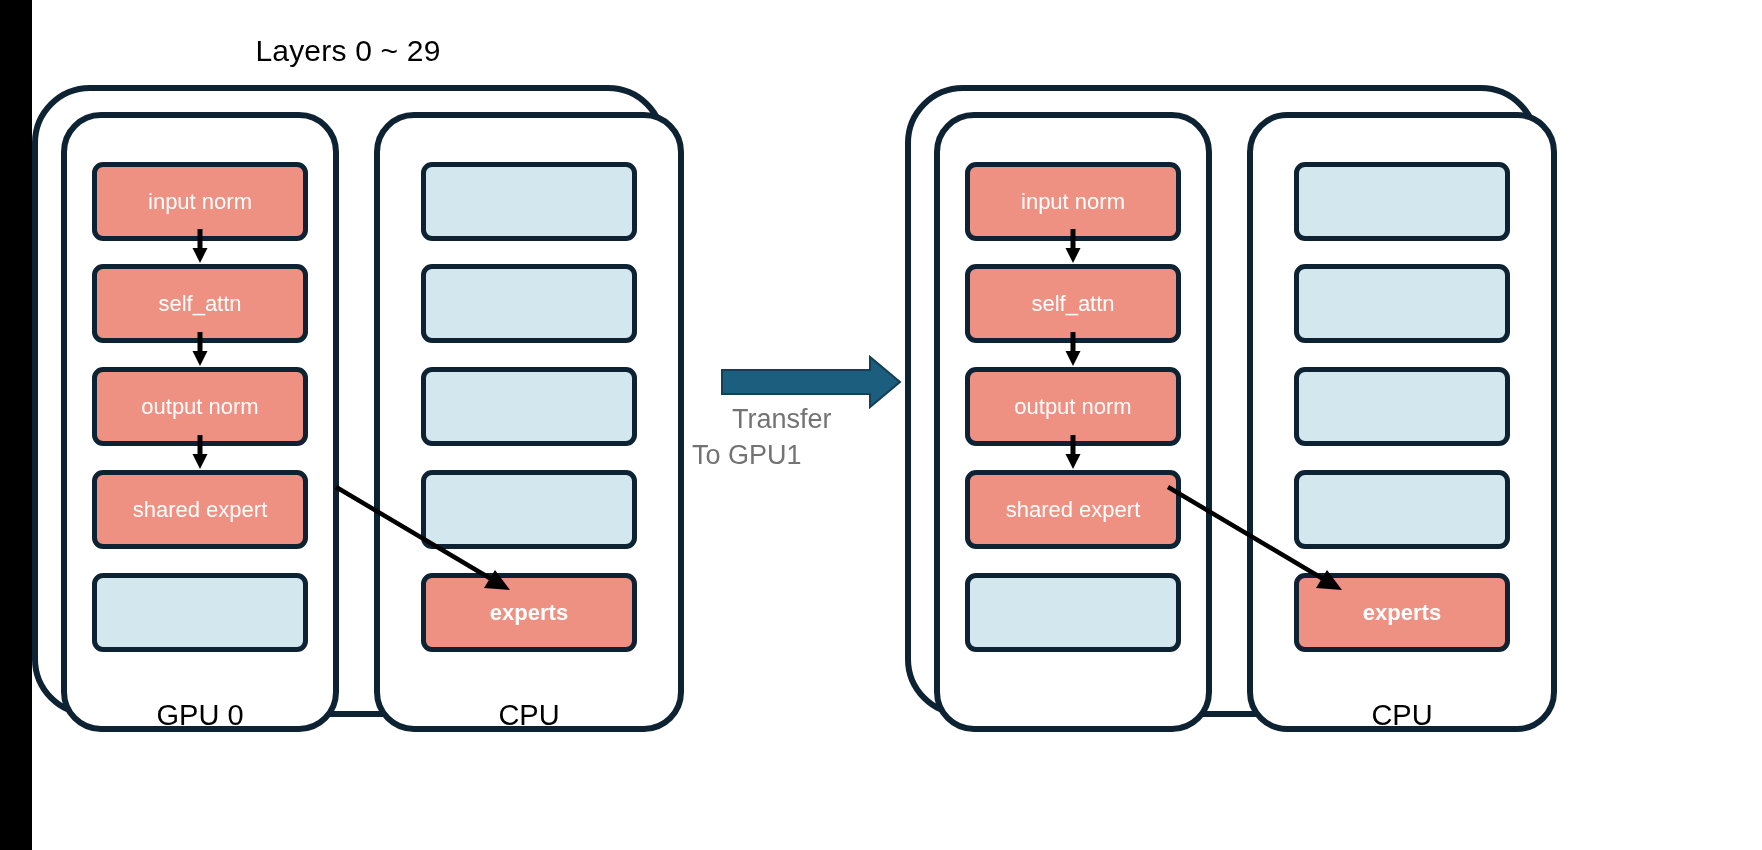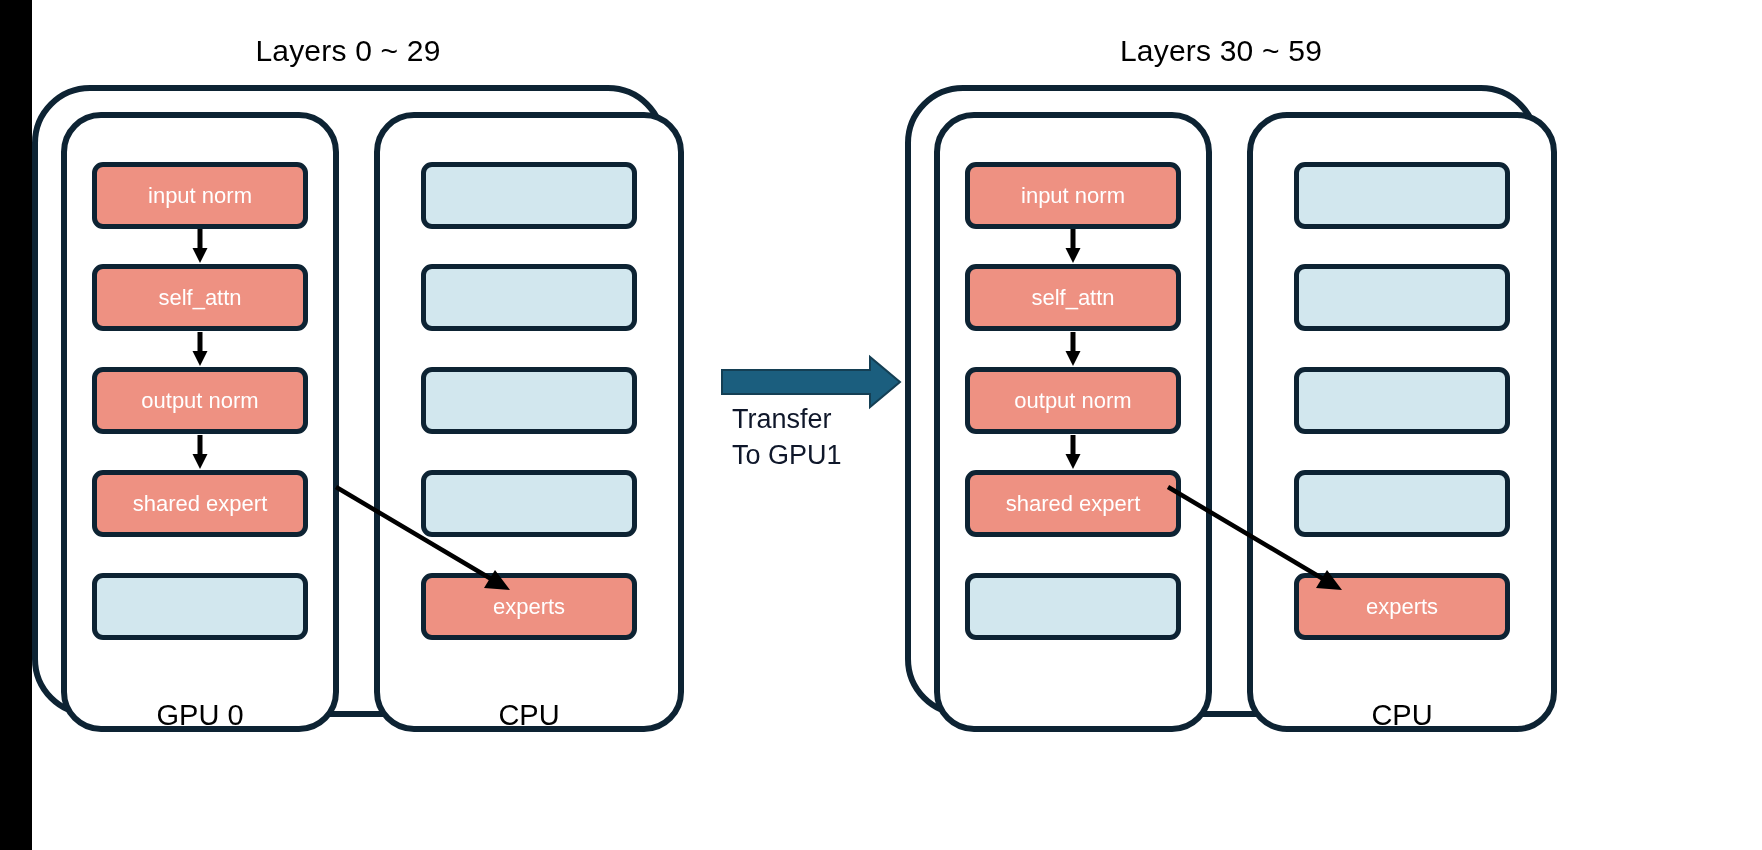--- a/index.html
+++ b/index.html
@@ -14,46 +14,46 @@
   }
   .outer-shell{
     position:absolute;left:4px;top:85px;width:634px;height:632px;
     border:6px solid #0d2333;border-radius:58px;background:transparent;box-sizing:border-box;
   }
   .panel{
     position:absolute;top:112px;width:278px;height:620px;
     border:6px solid #0d2333;border-radius:40px;background:#ffffff;box-sizing:border-box;
   }
   .panel.gpu{left:33px;}
-  .panel.cpu{left:346px;width:310px;}
+  .panel.cpu{left:346px;width:310px;font-weight:bold;}
 
   .col{position:absolute;left:0;top:0;width:100%;height:100%;}
   .cell{
     position:absolute;left:50%;transform:translateX(-50%);
-    width:216px;height:67px;border:5px solid #0d2333;border-radius:11px;
+    width:216px;height:79px;border:5px solid #0d2333;border-radius:11px;
     box-sizing:border-box;display:flex;align-items:center;justify-content:center;
     font-size:22px;color:#ffffff;white-space:nowrap;
   }
   .panel.cpu .cell{width:216px;}
   .cell.red{background:#ee9182;}
   .cell.blue{background:#d2e7ee;}
 
   .flow-arrow{position:absolute;left:50%;transform:translateX(-50%);width:24px;}
   .flow-arrow svg{display:block;overflow:visible;}
 
   .foot-label{
     position:absolute;bottom:0;width:100%;text-align:center;
     font-size:29px;color:#000000;white-space:nowrap;
   }
 
   
   #overlay{position:absolute;left:0;top:0;width:1762px;height:850px;pointer-events:none;}
 
   .transfer-label{
-    position:absolute;font-size:27px;color:#0f172a;line-height:1.32;white-space:pre-line;
+    position:absolute;font-size:27px;color:#737373;line-height:1.32;white-space:pre-line;
   }
 </style>
 </head>
 <body>
 
 <div id="stage">
 
   <div class="group" id="group-left" style="left:-4px;">
     <div class="group-title">Layers 0 ~ 29</div>
 
@@ -96,21 +96,20 @@
         <div class="cell blue" style="top:352px;"></div>
         <div class="cell red" style="top:455px;">experts</div>
       </div>
     </div>
 
     <div class="foot-label" style="left:33px;width:278px;bottom:118px;">GPU 0</div>
     <div class="foot-label" style="left:346px;width:310px;bottom:118px;">CPU</div>
   </div>
 
   <div class="group" id="group-right" style="left:869px;">
-    <div class="group-title">Layers 30 ~ 59</div>
 
     <div class="outer-shell"></div>
 
     <div class="panel gpu">
       <div class="col">
         <div class="cell red" style="top:44px;">input norm</div>
         <div class="cell red" style="top:146px;">self_attn</div>
         <div class="cell red" style="top:249px;">output norm</div>
         <div class="cell red" style="top:352px;">shared expert</div>
         <div class="cell blue" style="top:455px;"></div>
@@ -160,15 +159,15 @@
       <path d="M1136 487 L1298 583" stroke="#000000" stroke-width="4.5" fill="none"></path>
       <path d="M1310 590 L1284 588 L1295 570 Z" fill="#000000"></path>
     </g>
 
     <g>
       <path d="M690 370 L838 370 L838 357 L868 382 L838 407 L838 394 L690 394 Z" fill="#1b5e7e" stroke="#143f54" stroke-width="2"></path>
     </g>
   </svg>
 
   <div class="transfer-label" style="left:700px;top:402px;">Transfer</div>
-  <div class="transfer-label" style="left:700px;top:438px;text-align:right;">To GPU1</div>
+  <div class="transfer-label" style="left:660px;top:438px;text-align:right;">To GPU1</div>
 
 </div>
 
 </body></html>

